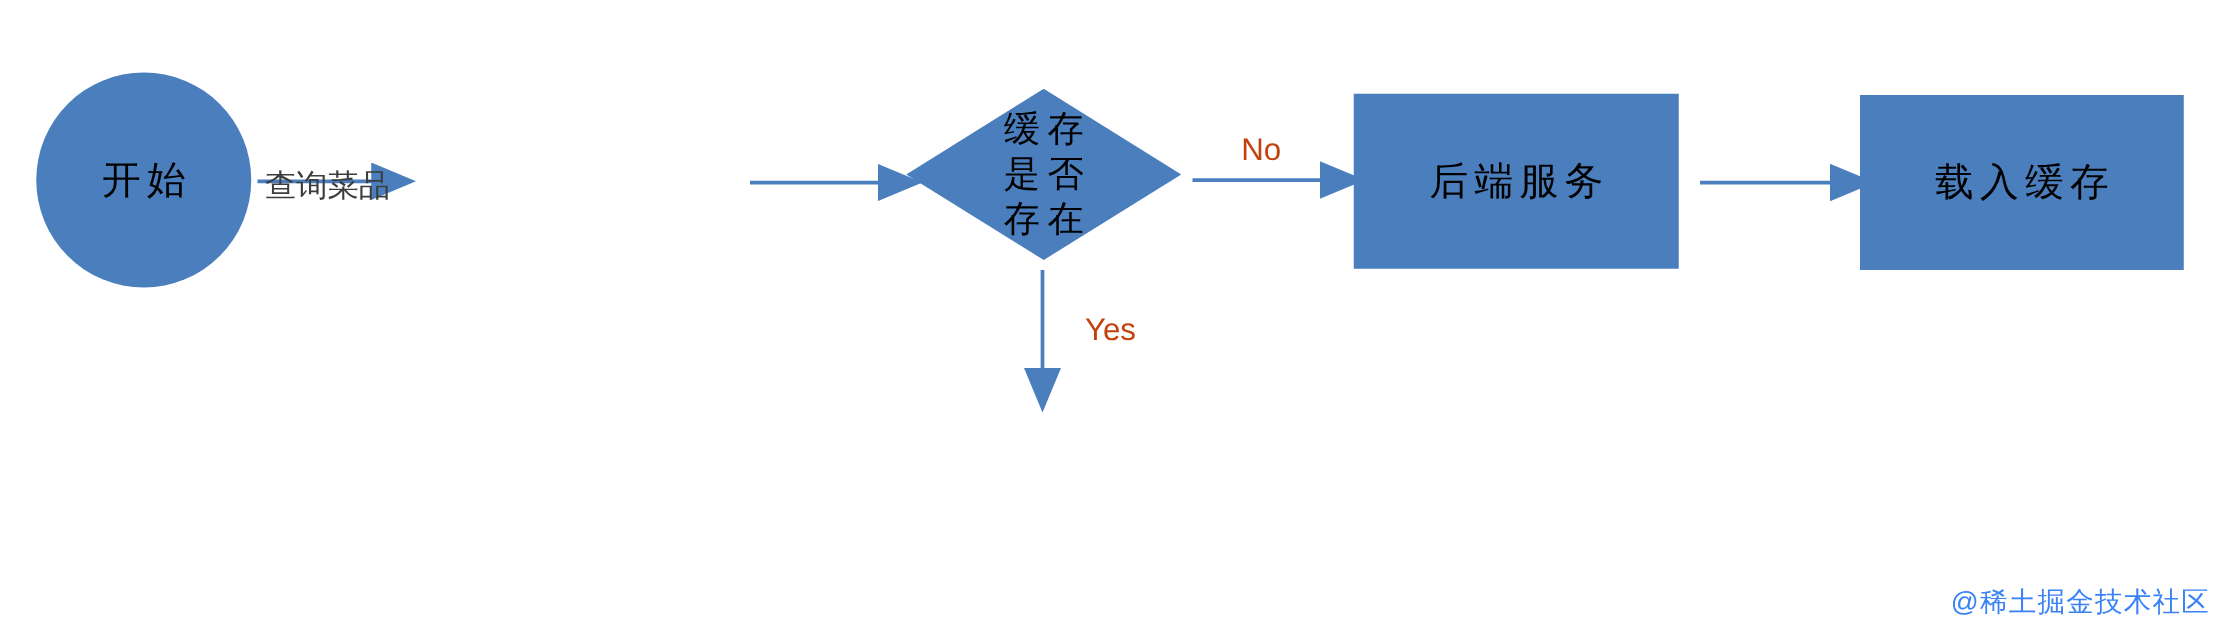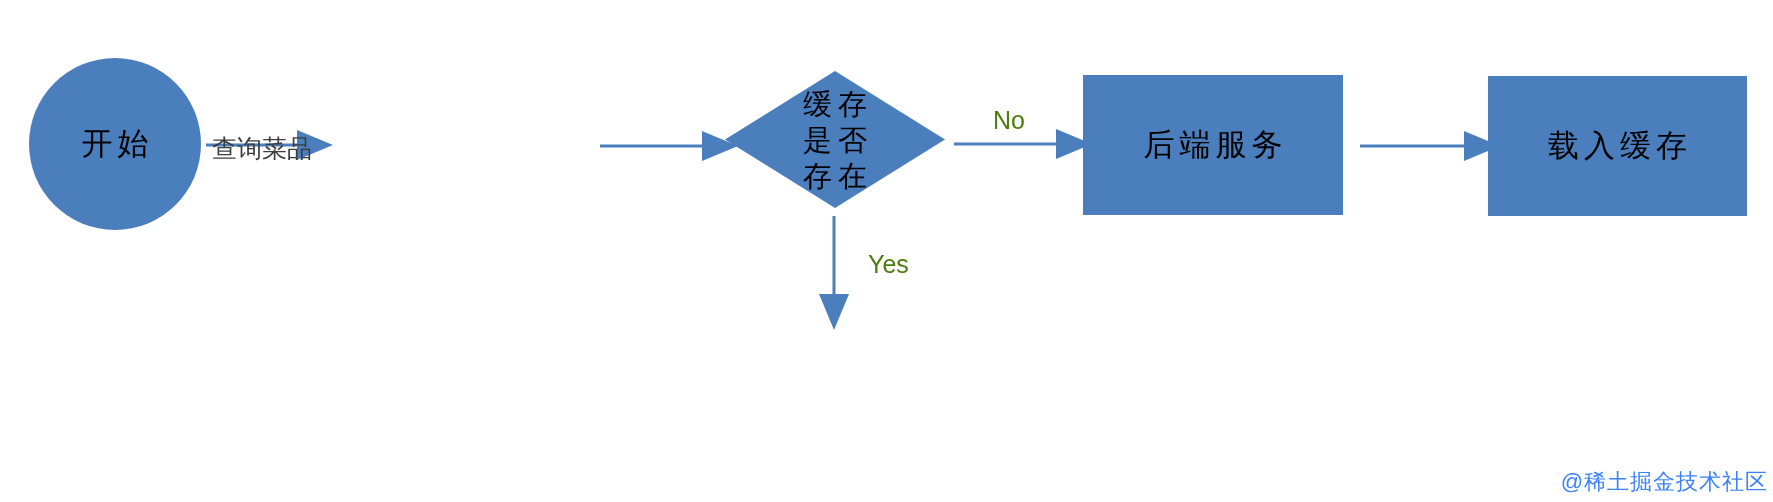--- a/index.html
+++ b/index.html
@@ -48,21 +48,21 @@
   .edge-label {
     position: absolute;
     white-space: nowrap;
   }
   .edge-label.cn {
     font-size: 25px;
     color: #3d3d3d;
   }
   .edge-label.en {
     font-size: 25px;
-    color: #4d7c0f;
+    color: #c2410c;
   }
   .arrow-layer {
     position: absolute;
     left: 0;
     top: 0;
     width: 1773px;
     height: 502px;
     pointer-events: none;
   }
   .watermark {

